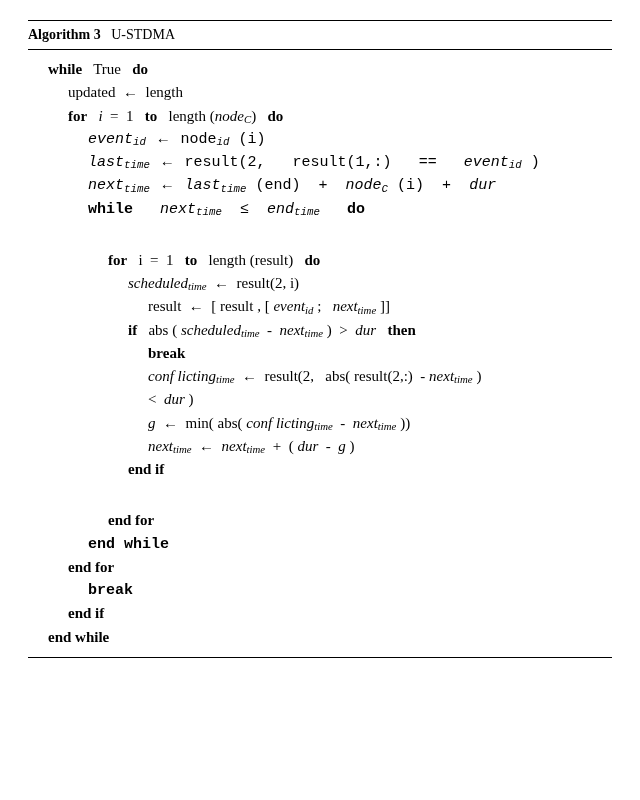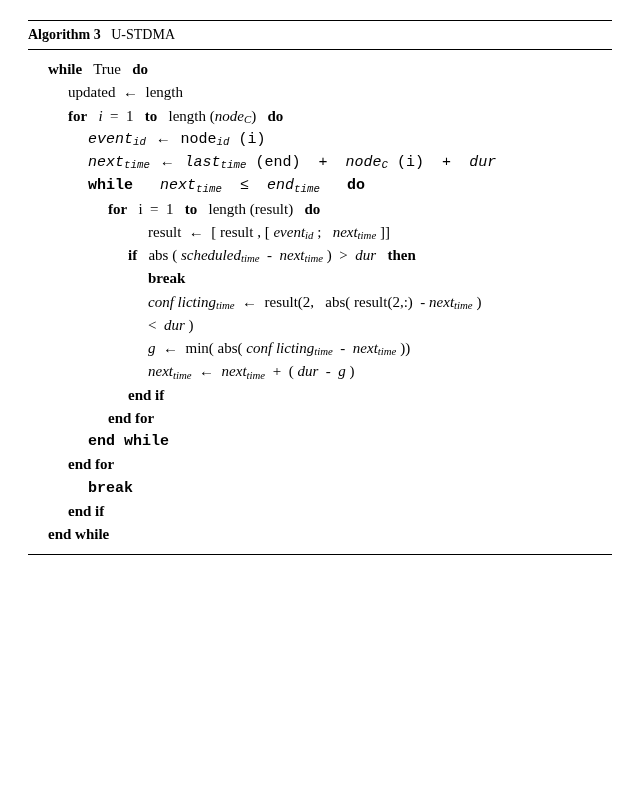--- a/index.html
+++ b/index.html
@@ -36,21 +36,21 @@
     padding: 2px 0 2px 0;
   }
   .algo-body {
     font-size: 15px;
     line-height: 1.55;
   }
   .line { white-space: nowrap; }
   .i1 { padding-left: 20px; }
   .i2 { padding-left: 40px; }
   .i3 { padding-left: 60px; font-family: Liberation Mono, monospace; }
-  .i4 { padding-left: 80px; }
+  .i4 { padding-left: 80px; margin-top: 28px; }
   .i5 { padding-left: 100px; }
   .i6 { padding-left: 120px; }
   b { font-weight: bold; }
   i { font-style: italic; }
   .sub { font-size: 0.72em; font-style: italic; position: relative; top: 0.22em; }
   .arrow { padding: 0 0.25em; }
 </style>
 </head>
 <body>
 
@@ -94,20 +94,32 @@
       <b>do</b>
     </div>
 
     <div class="line i3">
       <i>event</i><span class="sub">id</span>
       <span class="arrow">←</span>
       <span>node</span><span class="sub">id</span>
       <span>(i)</span>
     </div>
 
+    <div class="line i3">
+      <i>last</i><span class="sub">time</span>
+      <span class="arrow">←</span>
+      <span>result</span><span>(2,</span>
+      <span>&nbsp;</span>
+      <span>result</span><span>(1,:)</span>
+      <span>&nbsp;</span>
+      <span>==</span>
+      <span>&nbsp;</span>
+      <i>event</i><span class="sub">id</span>
+      <span>)</span>
+    </div>
 
     <div class="line i3">
       <i>next</i><span class="sub">time</span>
       <span class="arrow">←</span>
       <i>last</i><span class="sub">time</span>
       <span>(end)</span>
       <span>&nbsp;</span><span>+</span><span>&nbsp;</span>
       <i>node</i><span class="sub">C</span>
       <span>(i)</span>
       <span>&nbsp;</span><span>+</span><span>&nbsp;</span>
@@ -132,20 +144,25 @@
       <span>1</span>
       <span>&nbsp;</span>
       <b>to</b>
       <span>&nbsp;</span>
       <span>length</span>
       <span>(</span><span>result</span><span>)</span>
       <span>&nbsp;</span>
       <b>do</b>
     </div>
 
+    <div class="line i5">
+      <i>scheduled</i><span class="sub">time</span>
+      <span class="arrow">←</span>
+      <span>result</span><span>(2, i)</span>
+    </div>
 
     <div class="line i6">
       <span>result</span>
       <span class="arrow">←</span>
       <span>[</span>
       <span>result</span>
       <span>, [</span>
       <i>event</i><span class="sub">id</span>
       <span>;</span>
       <span>&nbsp;</span>

